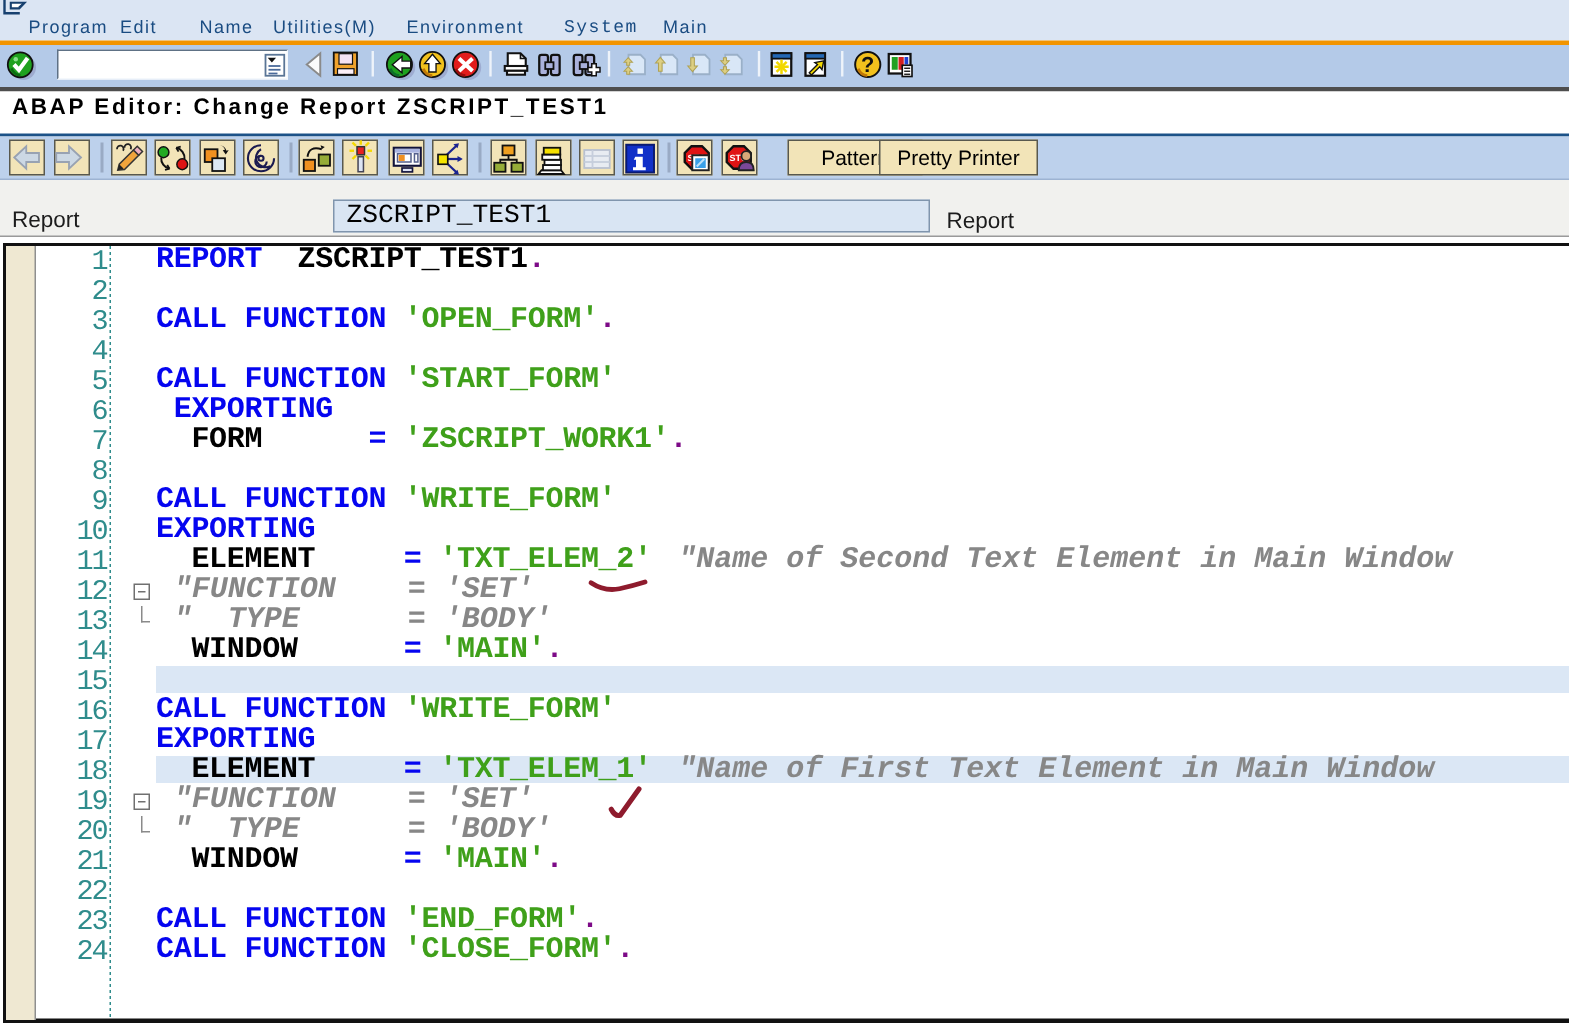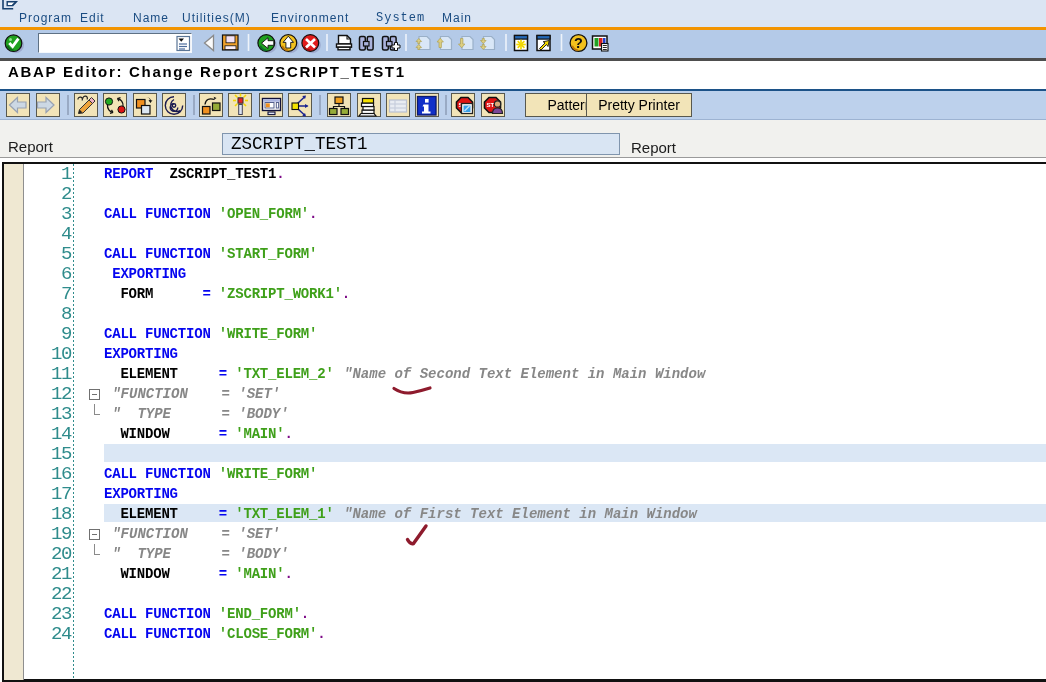--- a/index.html
+++ b/index.html
@@ -33,21 +33,21 @@
 
 #edtop{left:2px;top:162px;width:1044px;height:2px;background:#111;}
 #edleft{left:2px;top:162px;width:2px;height:520px;background:#111;}
 #edbot{left:2px;top:679px;width:1044px;height:3px;background:#111;}
 #beige{left:4px;top:164px;width:19px;height:516px;background:#efe8d2;border-right:1px solid #8f8f8f;}
 #dotted{left:73px;top:164px;width:1px;height:516px;
   background:repeating-linear-gradient(to bottom,#2f8c8c 0 2px,transparent 2px 4px);}
 
 #nums{left:24px;top:164px;width:47px;text-align:right;font-family:"Liberation Mono",monospace;
   font-size:19px;line-height:20px;color:#2f8c8c;letter-spacing:-1.4px;white-space:pre;}
-#code{left:104px;top:164px;font-family:"Liberation Mono",monospace;font-size:14px;line-height:20px;
+#code{left:104px;top:164px;font-family:"Liberation Mono",monospace;font-size:20px;line-height:20px;
   font-weight:bold;letter-spacing:-0.2px;color:#000;white-space:pre;}
 .k{color:#0505f0;}
 .s{color:#3fa01a;}
 .d{color:#7d0a87;}
 .c{color:#878787;font-style:italic;letter-spacing:0;}
 .cc{color:#878787;font-style:italic;letter-spacing:0;position:relative;left:-6px;}
 .hl{position:absolute;left:104px;width:942px;height:18px;background:#dbe7f5;}
 .fold{position:absolute;left:89px;width:11px;height:11px;border:1.5px solid #707070;box-sizing:border-box;background:#fff;}
 .fold:after{content:"";position:absolute;left:1.5px;top:3.5px;width:5px;height:1.5px;background:#707070;}
 .lmark{position:absolute;left:94px;width:5px;height:10px;border-left:1.5px solid #8a8a8a;border-bottom:1.5px solid #8a8a8a;}

